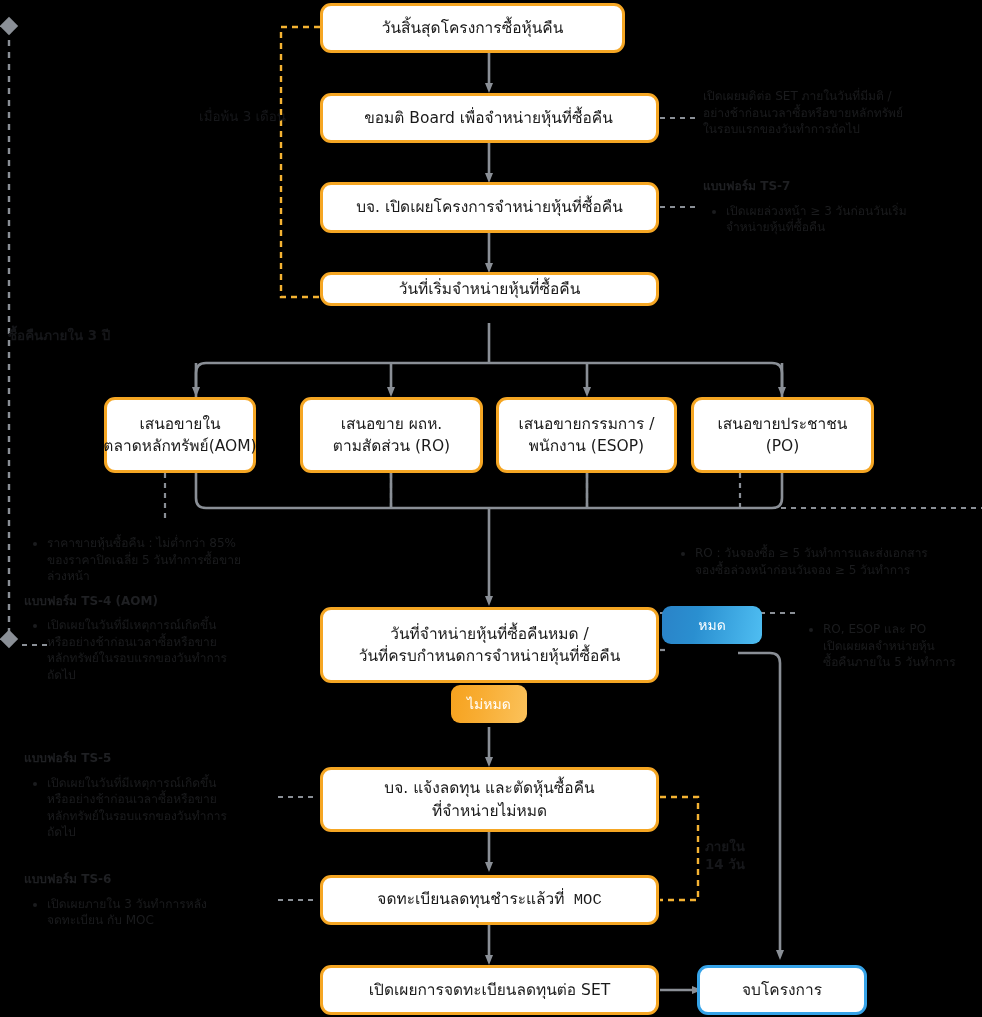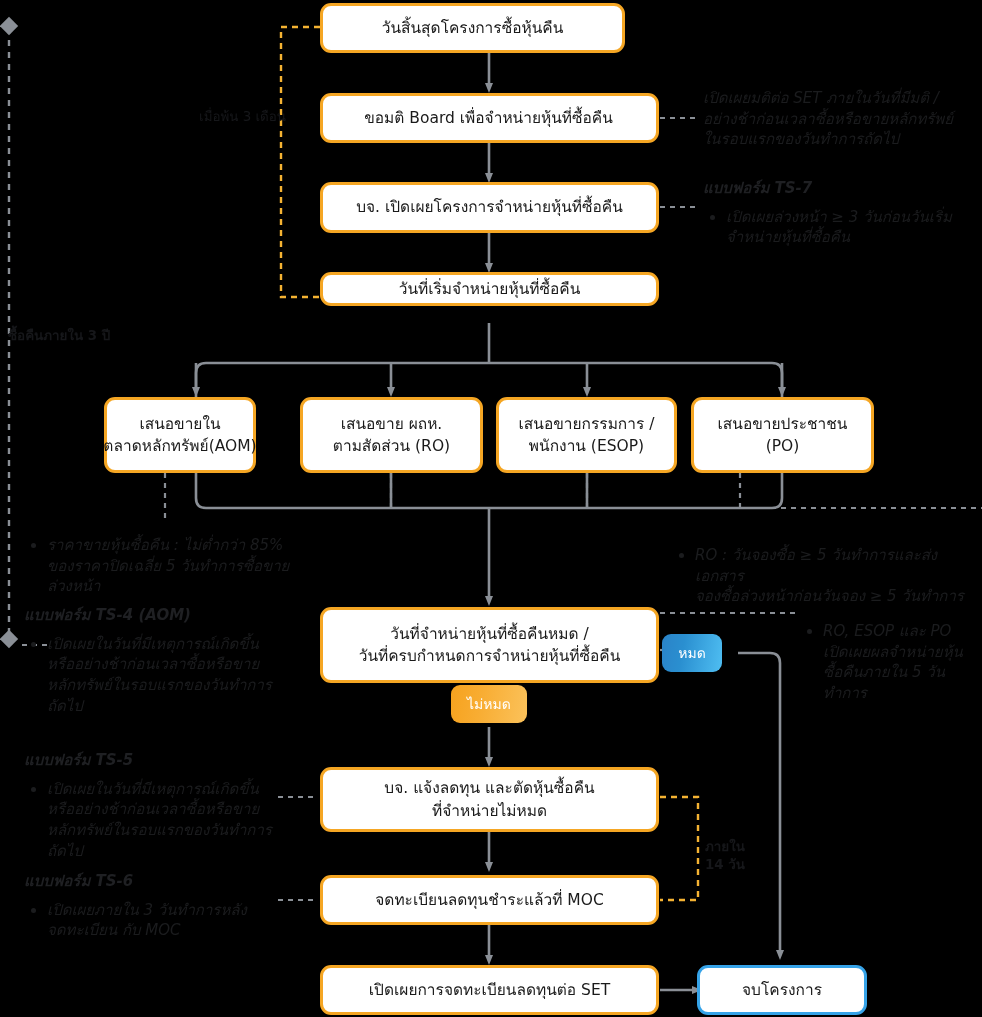--- a/index.html
+++ b/index.html
@@ -36,24 +36,23 @@
     display:flex;align-items:center;justify-content:center;
     box-sizing:border-box;
   }
   .badge.blue{background:linear-gradient(100deg,#2a83c8 0%,#2a8fd0 35%,#4fbef2 100%);}
   .badge.orange{background:linear-gradient(100deg,#f6a21e 0%,#f8ad33 40%,#fbc25b 100%);}
 
   
   .note{
     position:absolute;
     color:#1b1c1e;
-    font-size:15px;
+    font-size:12px;
     line-height:1.38;
     box-sizing:border-box;
-    font-style:italic;
   }
   .note .hdr{font-weight:bold;color:#1f2023;display:block;margin:0 0 1px 0;}
   .note ul{margin:8px;padding:0 0 0 15px;list-style:disc;}
   .note ul li{margin:0 0 0 0;padding:0;}
   .note .plain{display:block;}
 
   
   .tick{
     position:absolute;color:#16171a;font-size:13.4px;line-height:1.35;
     font-weight:bold;
@@ -170,33 +169,33 @@
   <div class="node" style="left:320px;top:607px;width:339px;height:76px;">
     <span class="txt">วันที่จำหน่ายหุ้นที่ซื้อคืนหมด /
 วันที่ครบกำหนดการจำหน่ายหุ้นที่ซื้อคืน</span>
   </div>
 
   <div class="node" style="left:320px;top:767px;width:339px;height:65px;">
     <span class="txt">บจ. แจ้งลดทุน และตัดหุ้นซื้อคืน
 ที่จำหน่ายไม่หมด</span>
   </div>
 
-  <div class="node" style="left:320px;top:875px;width:339px;height:50px;">
+  <div class="node" style="left:320px;top:875px;width:339px;height:50px;font-family:Liberation Mono, monospace;">
     <span class="txt">จดทะเบียนลดทุนชำระแล้วที่ MOC</span>
   </div>
 
   <div class="node" style="left:320px;top:965px;width:339px;height:50px;">
     <span class="txt">เปิดเผยการจดทะเบียนลดทุนต่อ SET</span>
   </div>
 
   <div class="node blue" style="left:697px;top:965px;width:170px;height:50px;">
     <span class="txt">จบโครงการ</span>
   </div>
 
-  <div class="badge blue" style="left:662px;top:634px;width:60px;height:38px;font-family:Liberation Mono, monospace;">
+  <div class="badge blue" style="left:662px;top:606px;width:100px;height:38px;font-family:Liberation Mono, monospace;">
     <span>หมด</span>
   </div>
 
   <div class="badge orange" style="left:451px;top:685px;width:76px;height:38px;">
     <span>ไม่หมด</span>
   </div>
 
   <div class="tickn" style="left:166px;top:108px;width:120px;text-align:right;">เมื่อพ้น 3 เดือน</div>
 
   <div class="tick" style="left:8px;top:327px;width:180px;">ซื้อคืนภายใน 3 ปี</div>

